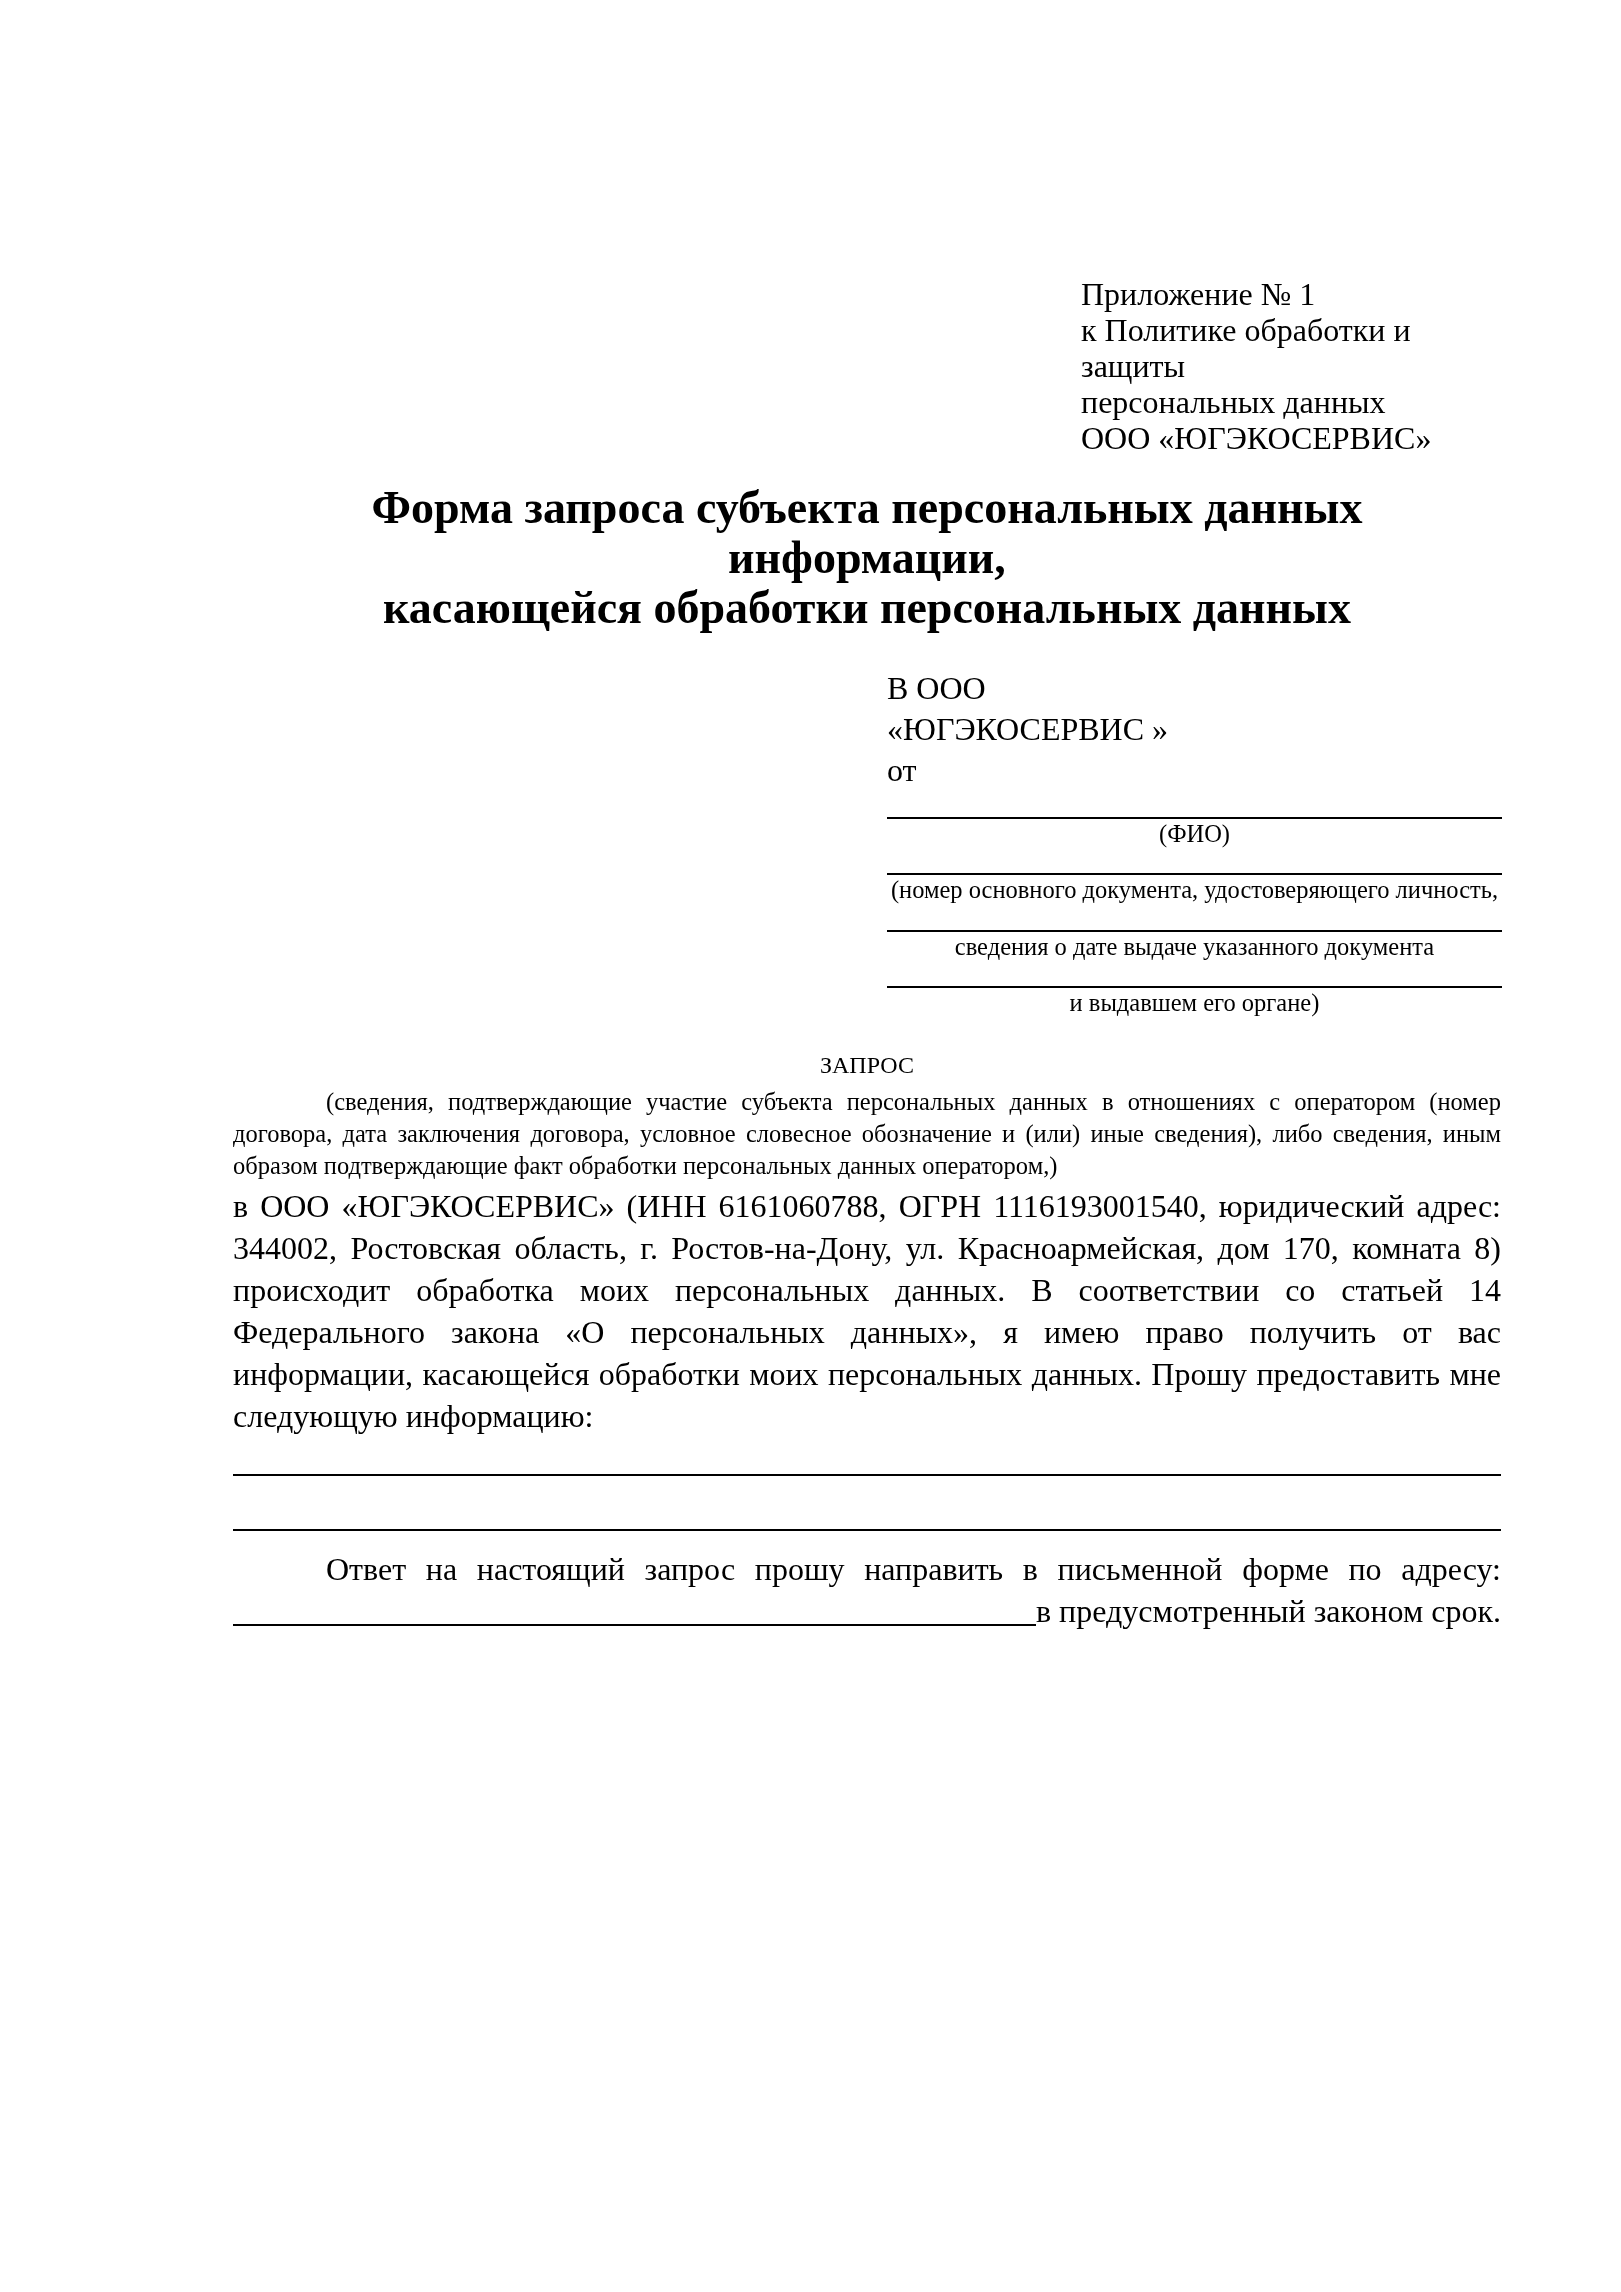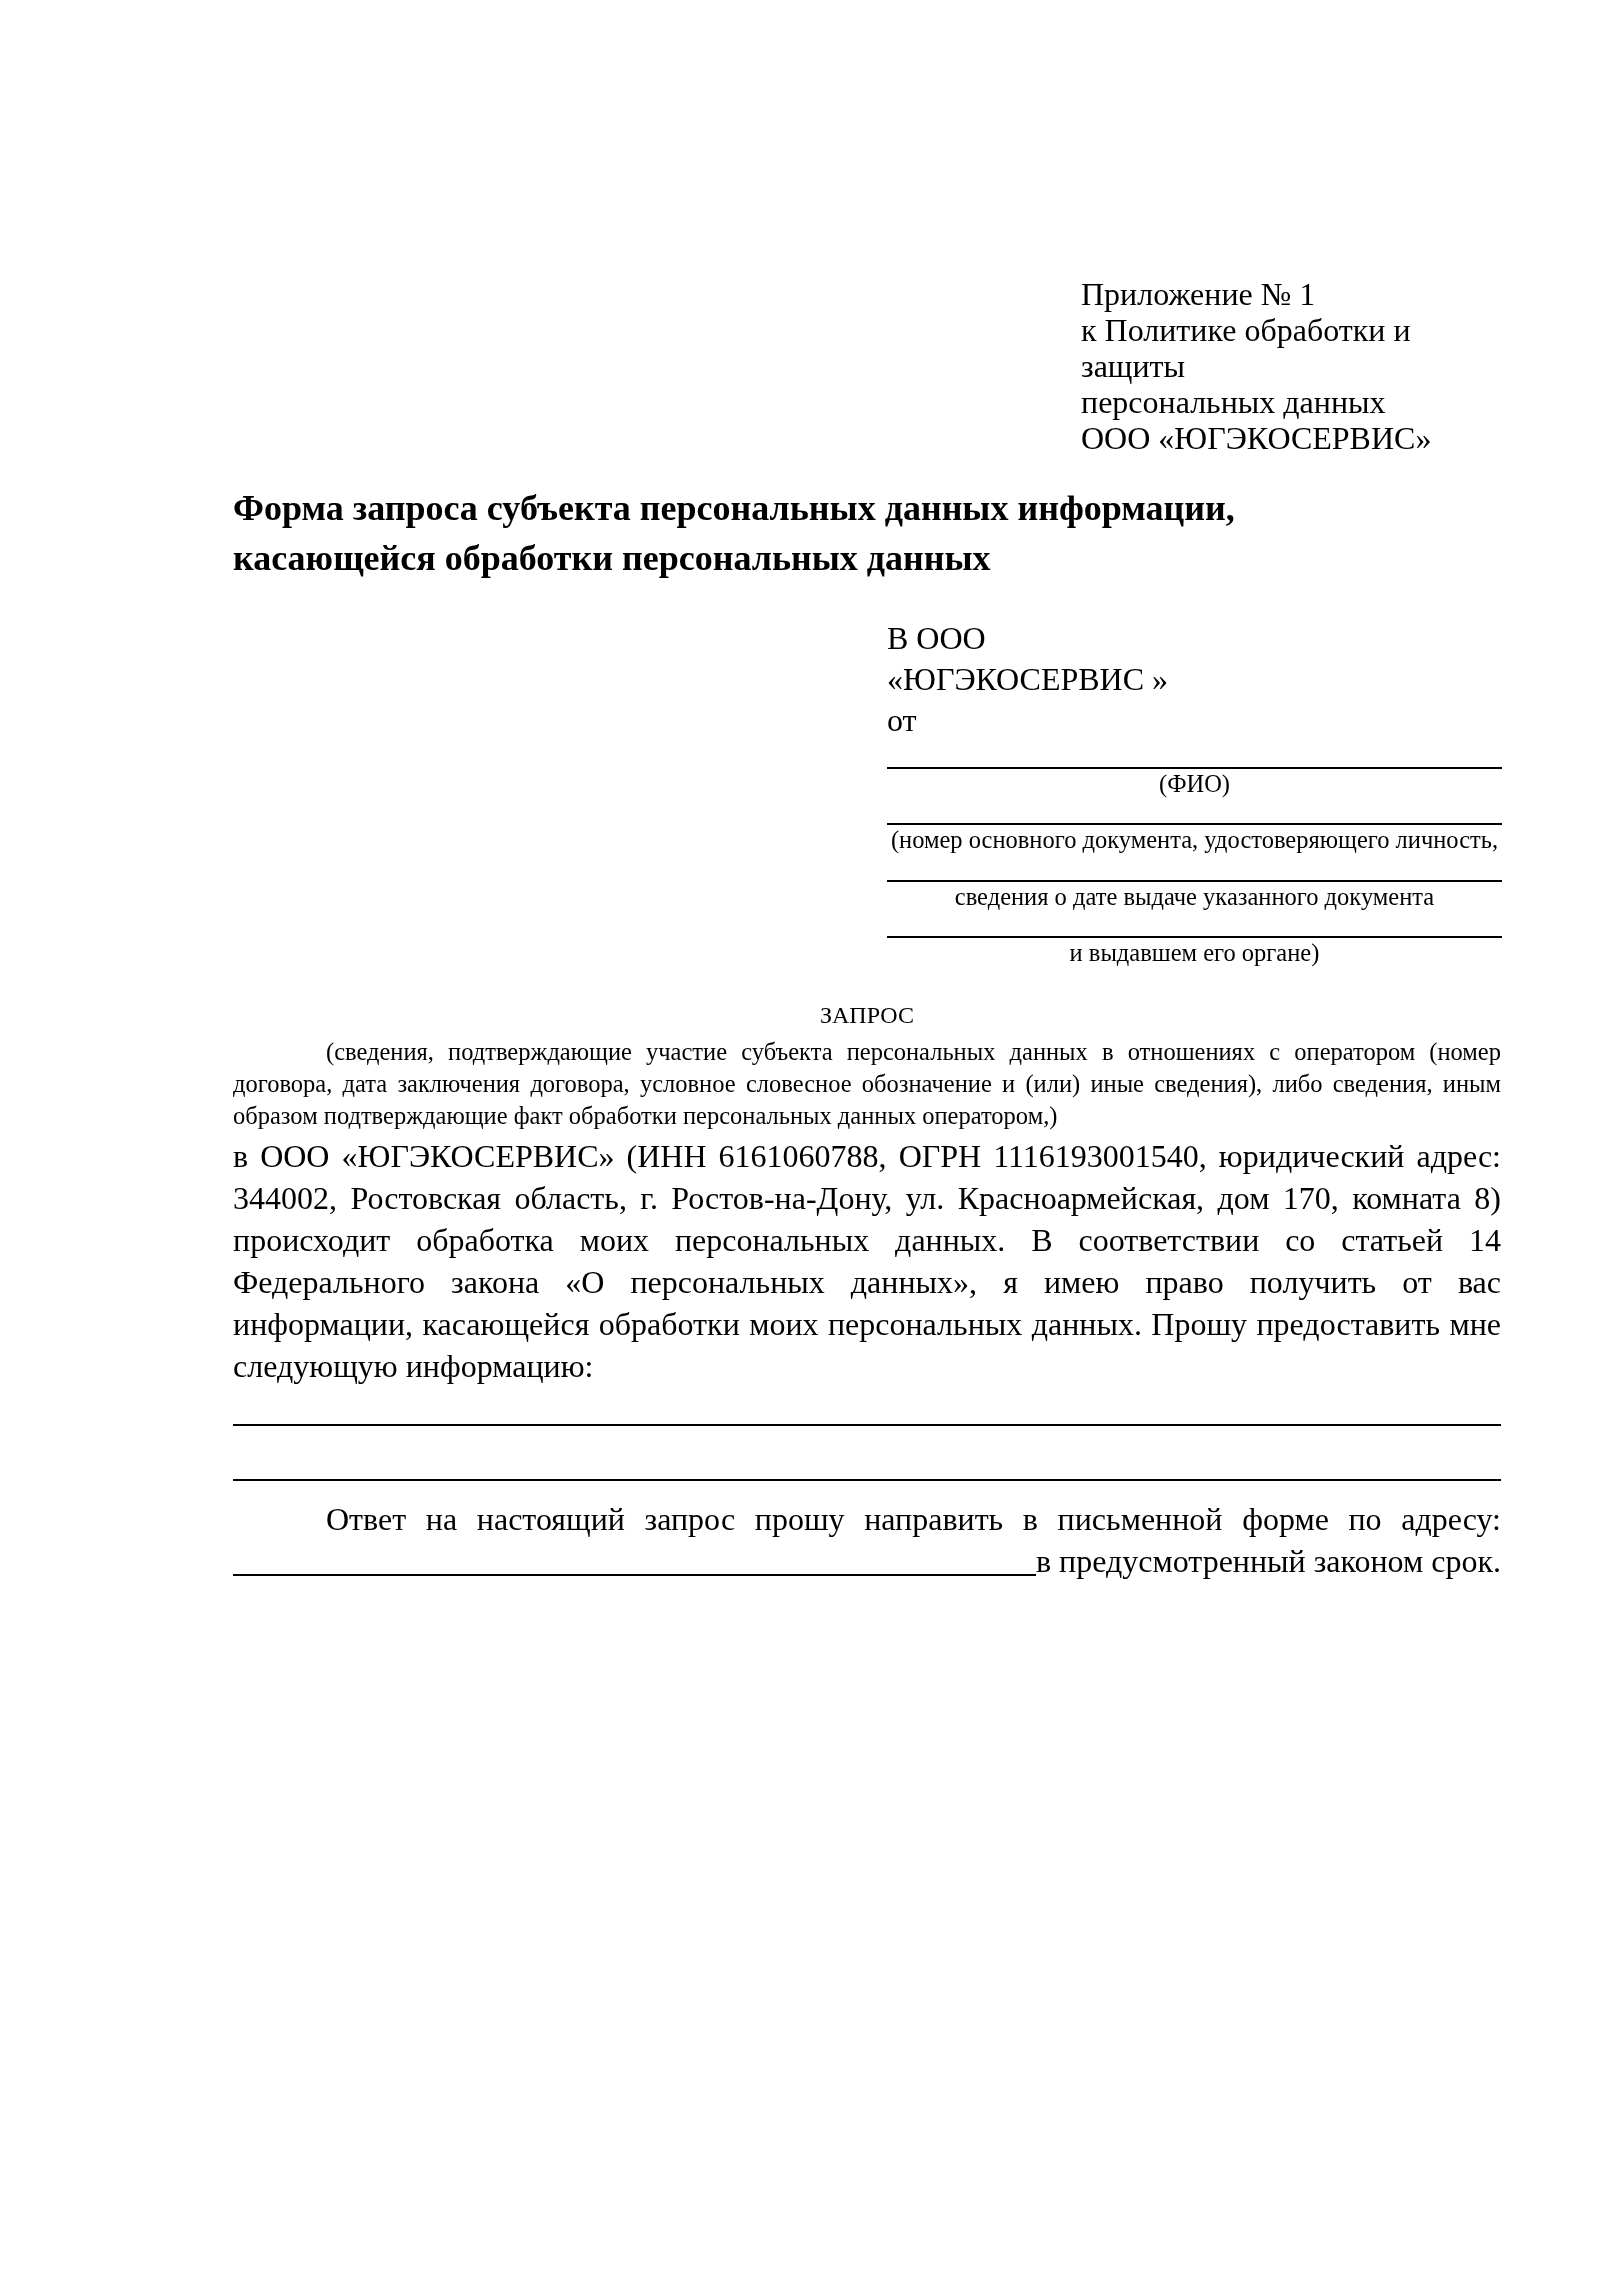--- a/index.html
+++ b/index.html
@@ -10,21 +10,21 @@
     background: #ffffff;
     color: #000000;
     box-sizing: border-box;
     padding: 276px 120px 59px 233px;
     font-family: "Liberation Serif", "DejaVu Serif", serif;
     overflow: hidden;
   }
   
   .appendix { margin-left: 848px; font-size: 32px; line-height: 36px; }
   
-  .title { margin-top: 27.4px; text-align: left; font-weight: 700; font-size: 36px; line-height: 50px; }
+  .title { margin-top: 27.4px; text-align: center; font-weight: 700; font-size: 46px; line-height: 50px; }
   
   .addressee { margin-top: 35px; margin-left: 654px; width: 615px; font-size: 32px; }
   .addressee .line { line-height: 41px; }
   .fline { height: 25.5px; border-bottom: 2.9px solid #000; }
   .fcap { font-size: 24.5px; line-height: 29px; text-align: center; }
   
   .heading { margin-top: 27.4px; text-align: center; font-size: 24px; line-height: 41px; }
   .intro { display: flex; margin-top: 9.8px; padding-left: 93px; font-size: 32px; line-height: 42px; }
   .intro .fill { flex: 1; border-bottom: 2.9px solid #000; margin: 0 0 6.9px 9.8px; }
   .note { font-size: 24.5px; line-height: 32px; text-align: justify; text-indent: 93px; }

